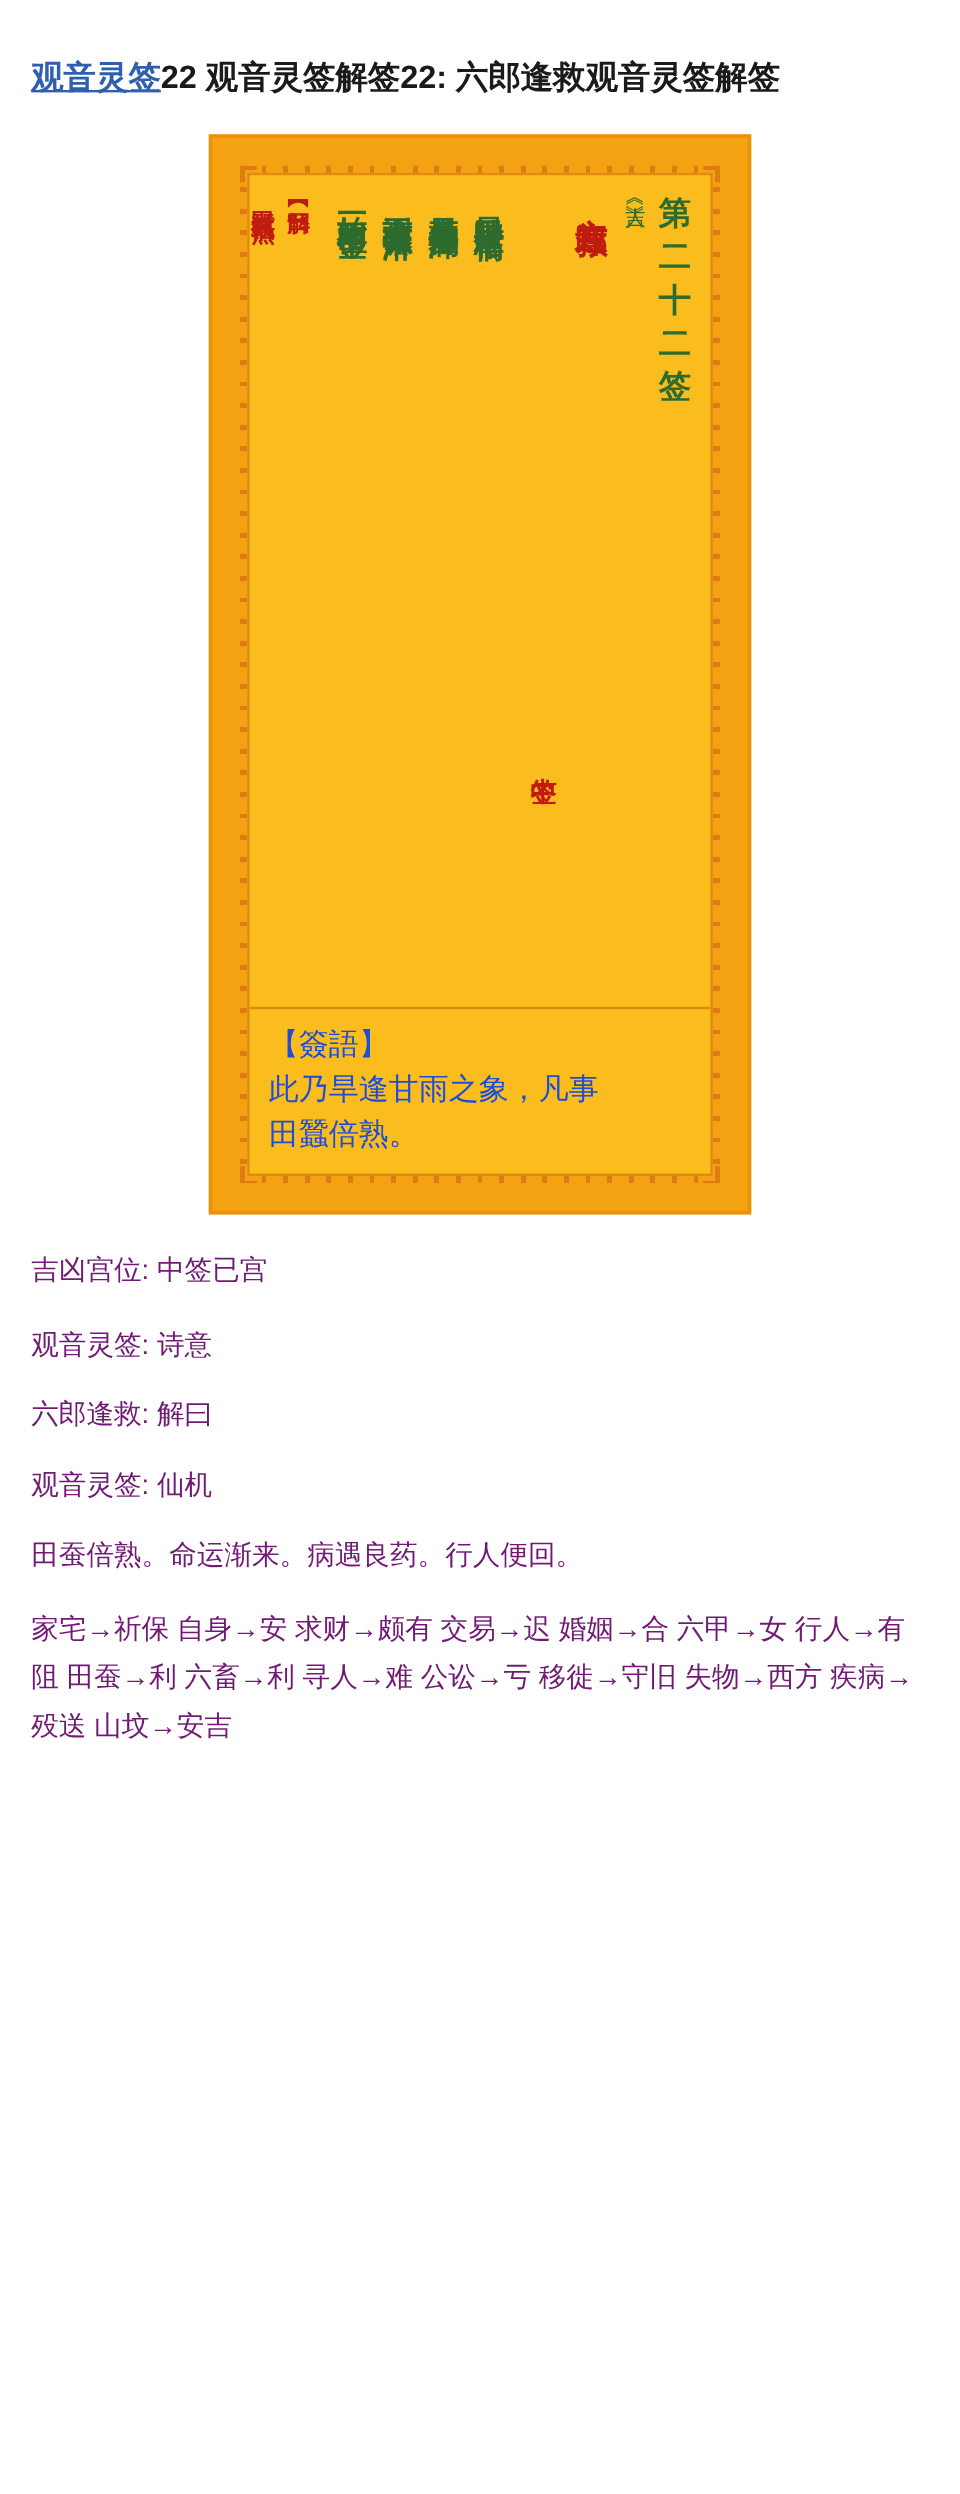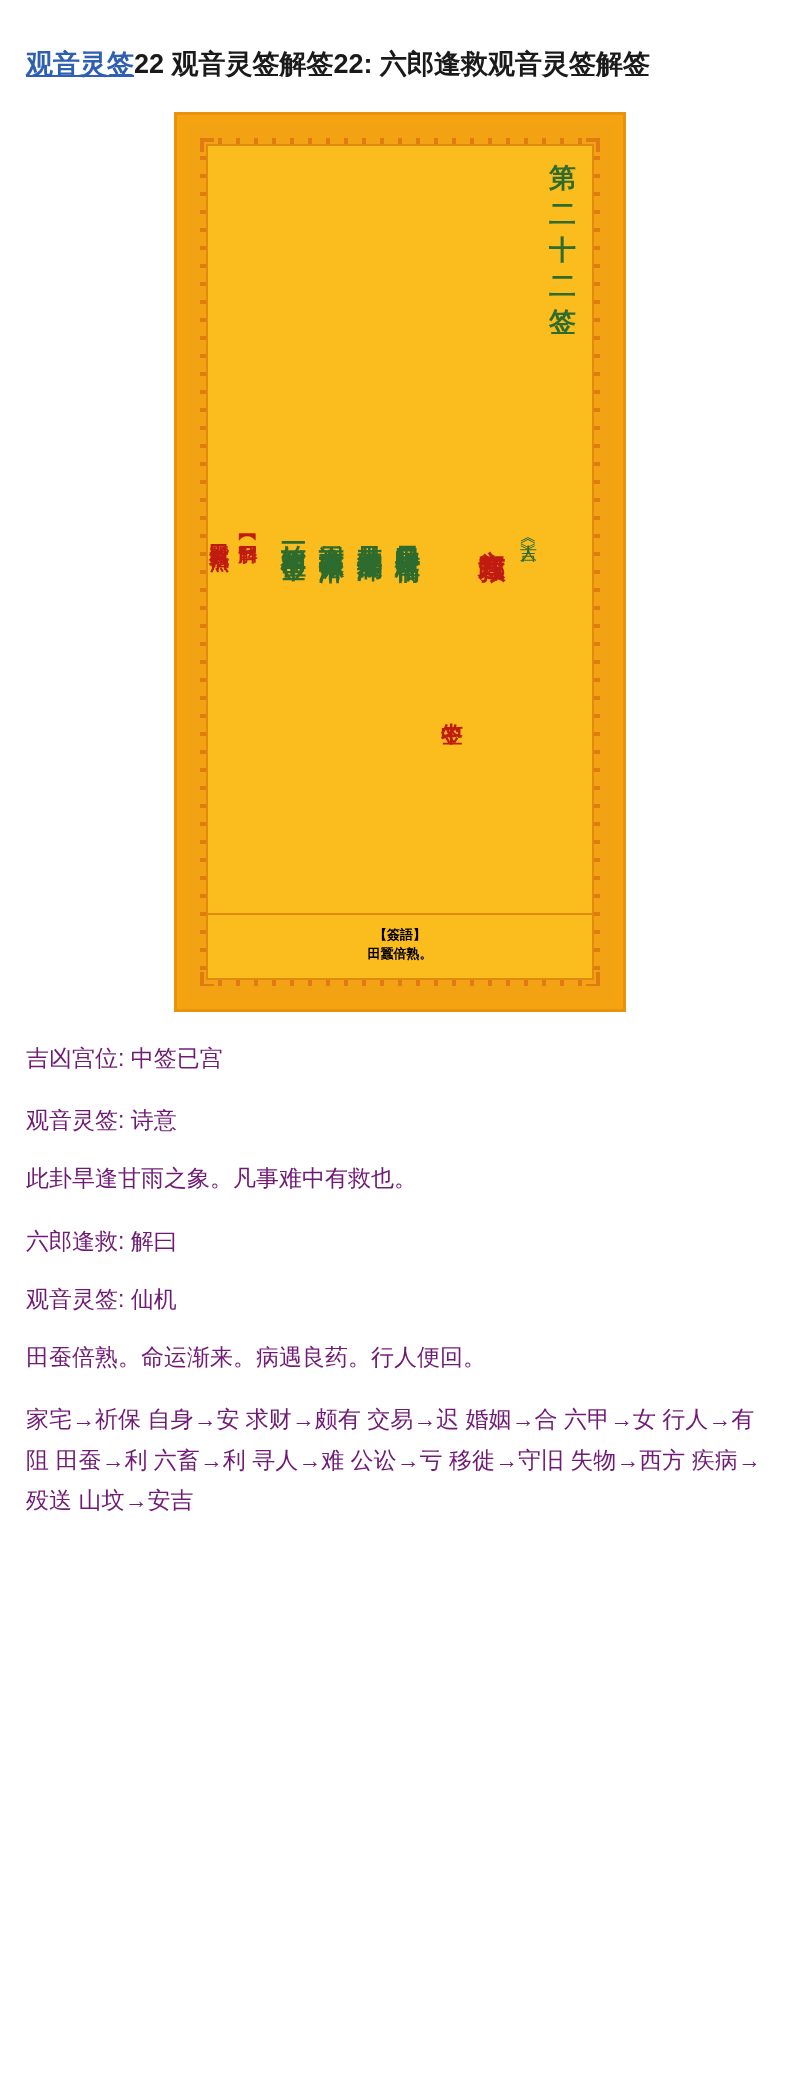--- a/index.html
+++ b/index.html
@@ -60,21 +60,20 @@
     position: relative;
   }
   .inner {
     width: 100%;
     height: 100%;
     box-sizing: border-box;
     background: #fbbd1d;
     border: 2px solid #e08a10;
     display: flex;
     flex-direction: column;
-    text-align: center;
   }
   .verse-area {
     flex: 1 1 auto;
     display: flex;
     flex-direction: row-reverse;
     justify-content: flex-start;
     padding: 14px 10px 8px 10px;
     box-sizing: border-box;
     position: relative;
     overflow: hidden;
@@ -141,25 +140,25 @@
   .lbl-col {
     color: #c01b12;
     font-size: 19px;
     font-weight: bold;
     padding: 0 3px;
   }
   .footer-box {
     flex: 0 0 auto;
     border-top: 2px solid #e08a10;
     padding: 10px 16px 14px 16px;
-    color: #000000;
-    font-family: "DejaVu Serif", "Liberation Serif", serif;
-    font-size: 13px;
+    color: #1d4ed8;
+    font-family: "DejaVu Serif", "Liberation Serif", serif;
+    font-size: 25px;
     line-height: 1.5;
-    font-weight: bold;
+    font-weight: normal;
   }
   .footer-box .fl {
     display: block;
   }
 
   
   .para {
     font-size: 23px;
     line-height: 1.75;
     color: #701a75;
@@ -199,32 +198,32 @@
 
             <div class="vdiv"></div>
 
             <div class="col lbl-col">【解曰】</div>
             <div class="col red-col">田蠶倍熟</div>
 
           </div>
 
           <div class="footer-box">
             <span class="fl">【簽語】</span>
+            <span class="fl">此乃旱逢甘雨之象，凡事</span>
             <span class="fl">田蠶倍熟。</span>
           </div>
 
         </div>
       </div>
     </div>
   </div>
 
   <p class="para">吉凶宫位: 中签已宫</p>
 
   <p class="para section">观音灵签: 诗意</p>
-  <p class="para">此卦旱逢甘雨之象。凡事难中有救也。</p>
 
   <p class="para section">六郎逢救: 解曰</p>
   <p class="para section">观音灵签: 仙机</p>
 
   <p class="para">田蚕倍熟。命运渐来。病遇良药。行人便回。</p>
   <p class="para">家宅→祈保 自身→安 求财→颇有 交易→迟 婚姻→合 六甲→女 行人→有阻 田蚕→利 六畜→利 寻人→难 公讼→亏 移徙→守旧 失物→西方 疾病→殁送 山坟→安吉</p>
 
 </div>
 
 </body></html>

